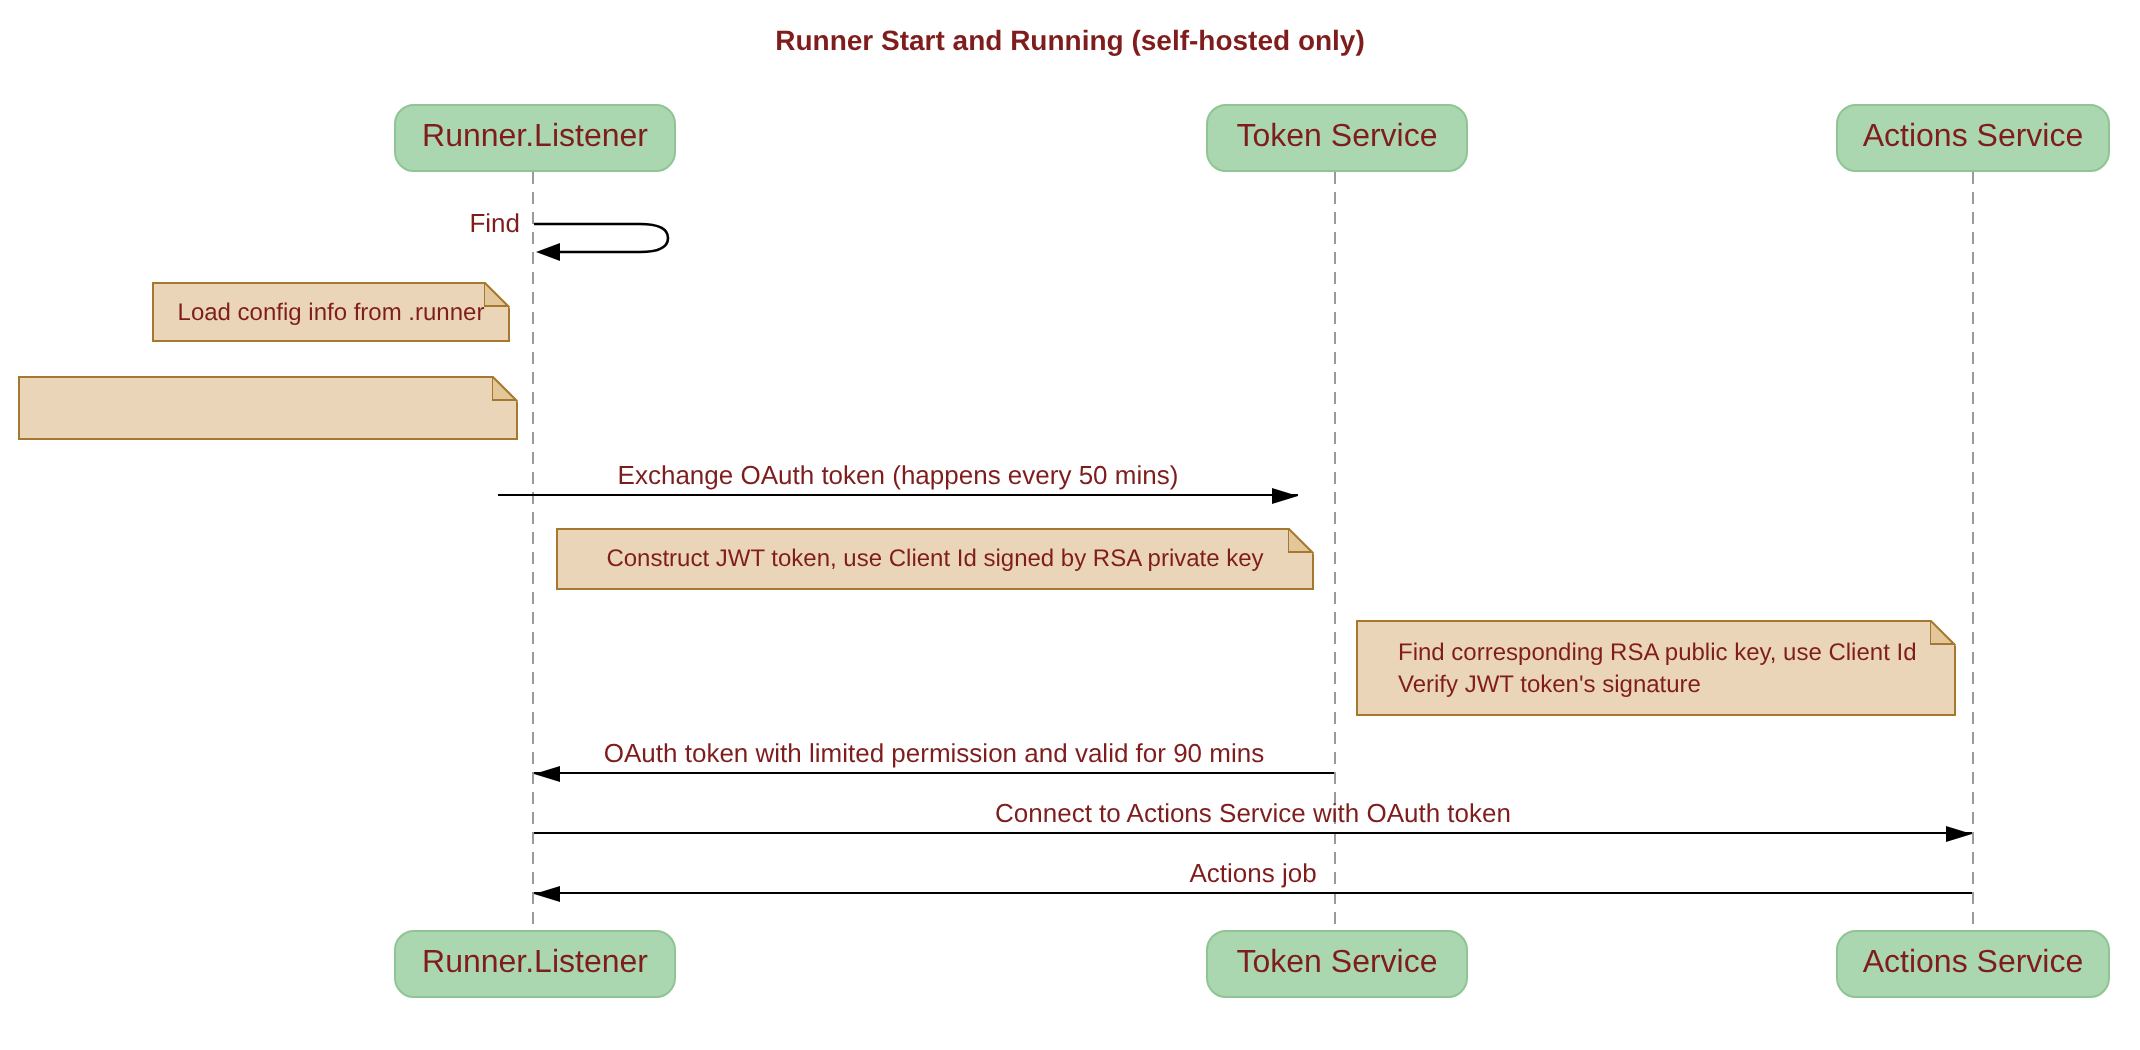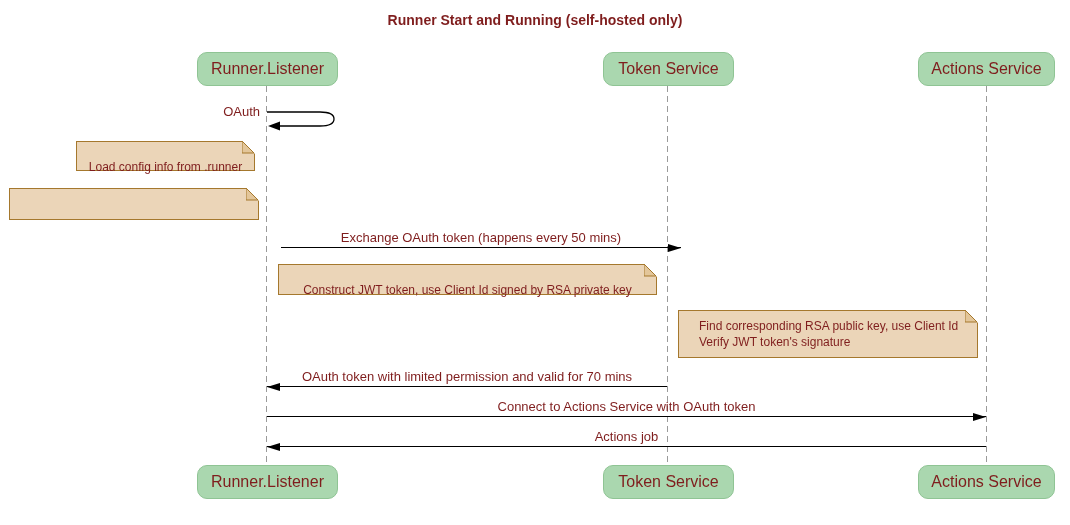--- a/index.html
+++ b/index.html
@@ -35,21 +35,21 @@
   .start-label {
     position:absolute; left:186px; top:104px; width:74px; text-align:right;
     font-size:13px; white-space:nowrap;
   }
   .self-loop { position:absolute; left:267px; top:108px; }
   .note {
     position:absolute; background:#ebd5b8; border:1px solid #a5782d;
     font-size:12px; box-sizing:border-box;
   }
   .note .note-text {
-    display:block; text-align:center; padding:18px 8px 6px 8px; white-space:nowrap;
+    display:block; text-align:center; padding:7px 8px 6px 8px; white-space:nowrap;
   }
   .note .note-line {
     display:block; text-align:left; padding:0 20px; line-height:16px; white-space:nowrap;
   }
   .note .note-line:first-of-type { padding-top:7px; }
   .fold { position:absolute; top:-1px; right:-1px; }
 </style>
 </head>
 <body>
 
@@ -58,41 +58,41 @@
   <div class="title">Runner Start and Running (self-hosted only)</div>
 
   <div class="lifeline" style="left:266px;"></div>
   <div class="lifeline" style="left:667px;"></div>
   <div class="lifeline" style="left:986px;"></div>
 
   <div class="actor" style="left:197px; top:52px; width:139px;">Runner.Listener</div>
   <div class="actor" style="left:603px; top:52px; width:129px;">Token Service</div>
   <div class="actor" style="left:918px; top:52px; width:135px;">Actions Service</div>
 
-  <div class="start-label">OAuth</div>
+  <div class="start-label">Find</div>
   <svg class="self-loop" width="72" height="24" viewBox="0 0 72 24">
     <path d="M0 4 H53 Q67 4 67 11 Q67 18 53 18 H12" stroke="#000" stroke-width="1.3" fill="none"></path>
     <polygon points="13,13.5 13,22.5 1,18" fill="#000"></polygon>
   </svg>
 
   <div class="note" style="left:76px; top:141px; width:179px; height:30px;">
     <span class="note-text">Load config info from .runner</span>
     <svg class="fold" width="13" height="13" viewBox="0 0 13 13">
       <path d="M0 0 L13 0 L13 13 Z" fill="#ffffff"></path>
       <path d="M0 0 L0 12 L12 12 Z" fill="#e3c69a" stroke="#a5782d" stroke-width="1"></path>
     </svg>
   </div>
   <div class="note" style="left:9px; top:188px; width:250px; height:32px;">
     <svg class="fold" width="13" height="13" viewBox="0 0 13 13">
       <path d="M0 0 L13 0 L13 13 Z" fill="#ffffff"></path>
       <path d="M0 0 L0 12 L12 12 Z" fill="#e3c69a" stroke="#a5782d" stroke-width="1"></path>
     </svg>
   </div>
 
-  <div class="message" style="left:281px; top:231px; width:400px;">
+  <div class="message" style="left:249px; top:231px; width:400px;">
     <div class="msg-label">Exchange OAuth token (happens every 50 mins)</div>
     <div class="msg-line"></div>
     <div class="arrow right"></div>
   </div>
 
   <div class="note" style="left:278px; top:264px; width:379px; height:31px;">
     <span class="note-text">Construct JWT token, use Client Id signed by RSA private key</span>
     <svg class="fold" width="13" height="13" viewBox="0 0 13 13">
       <path d="M0 0 L13 0 L13 13 Z" fill="#ffffff"></path>
       <path d="M0 0 L0 12 L12 12 Z" fill="#e3c69a" stroke="#a5782d" stroke-width="1"></path>
@@ -102,21 +102,21 @@
   <div class="note" style="left:678px; top:310px; width:300px; height:48px;">
     <span class="note-line">Find corresponding RSA public key, use Client Id</span>
     <span class="note-line">Verify JWT token's signature</span>
     <svg class="fold" width="13" height="13" viewBox="0 0 13 13">
       <path d="M0 0 L13 0 L13 13 Z" fill="#ffffff"></path>
       <path d="M0 0 L0 12 L12 12 Z" fill="#e3c69a" stroke="#a5782d" stroke-width="1"></path>
     </svg>
   </div>
 
   <div class="message" style="left:267px; top:370px; width:400px;">
-    <div class="msg-label">OAuth token with limited permission and valid for 70 mins</div>
+    <div class="msg-label">OAuth token with limited permission and valid for 90 mins</div>
     <div class="msg-line"></div>
     <div class="arrow left"></div>
   </div>
 
   <div class="message" style="left:267px; top:400px; width:719px;">
     <div class="msg-label">Connect to Actions Service with OAuth token</div>
     <div class="msg-line"></div>
     <div class="arrow right"></div>
   </div>
 

